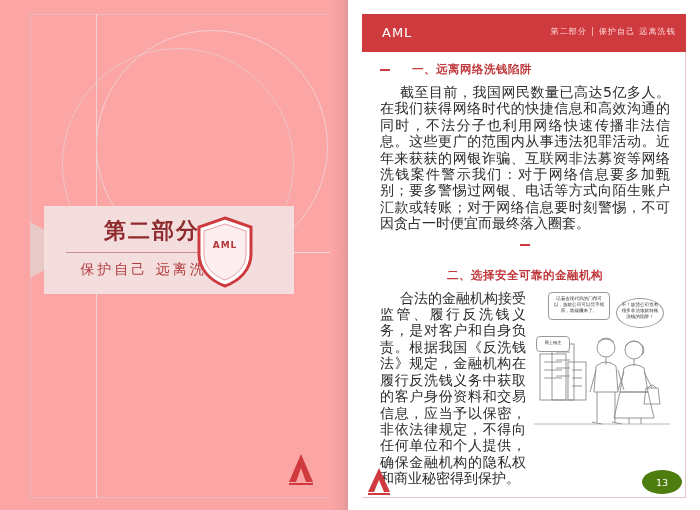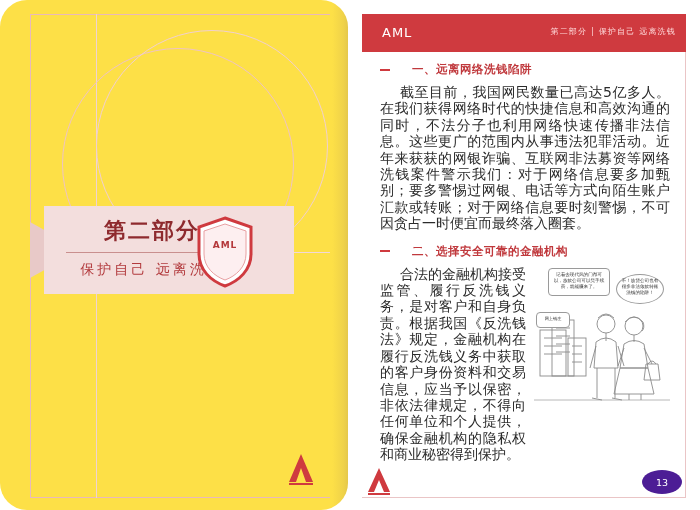--- a/index.html
+++ b/index.html
@@ -12,23 +12,22 @@
   }
   .spread {
     position: absolute; inset: 0;
     display: flex;
   }
 
   
   .page-left {
     position: relative;
     width: 348px; height: 510px;
-    background: #fde047;
+    background: #fca5a5;
     overflow: hidden;
-    border-radius: 27px;
   }
   .page-left::after{
     
     content:"";
     position:absolute; top:0; right:0; width:16px; height:100%;
     background: linear-gradient(to right, rgba(0,0,0,0) 0%, rgba(120,90,90,0.10) 70%, rgba(120,90,90,0.18) 100%);
     pointer-events:none;
   }
   .left-inner {
     position: absolute;
@@ -187,21 +186,21 @@
     letter-spacing: 0.5px;
   }
   p.body {
     font-size: 14px;
     line-height: 16.4px;
     color: #2b2b2b;
     text-align: justify;
     text-indent: 20px;
     margin-bottom: 9px;
   }
-  .sec-2 { margin-top: 12px; }
+  .sec-2 { margin-top: 12px; flex-direction: column; }
 
   
   .wrap-area { position: relative; }
   .illus {
     float: right;
     width: 136px;
     height: 168px;
     margin: 2px 0 4px 8px;
     position: relative;
   }
@@ -220,21 +219,21 @@
   }
   .bubble-a { left: 14px; top: 0px; width: 62px; height: 28px; }
   .bubble-b { left: 82px; top: 6px; width: 48px; height: 30px; border-radius:50%; }
   .bubble-c { left: 2px; top: 44px; width: 34px; height: 16px; font-size:4.2px; }
 
   .page-num {
     position: absolute;
     right: 18px; bottom: 16px;
     width: 40px; height: 24px;
     border-radius: 50%;
-    background: #4c1d95;
+    background: #4d7c0f;
     color: #fff;
     font-size: 9.5px;
     display: flex; align-items: center; justify-content: center;
   }
   .corner-logo {
     position: absolute;
     left: 18px; bottom: 14px;
     width: 26px; height: 30px;
   }
 </style>

